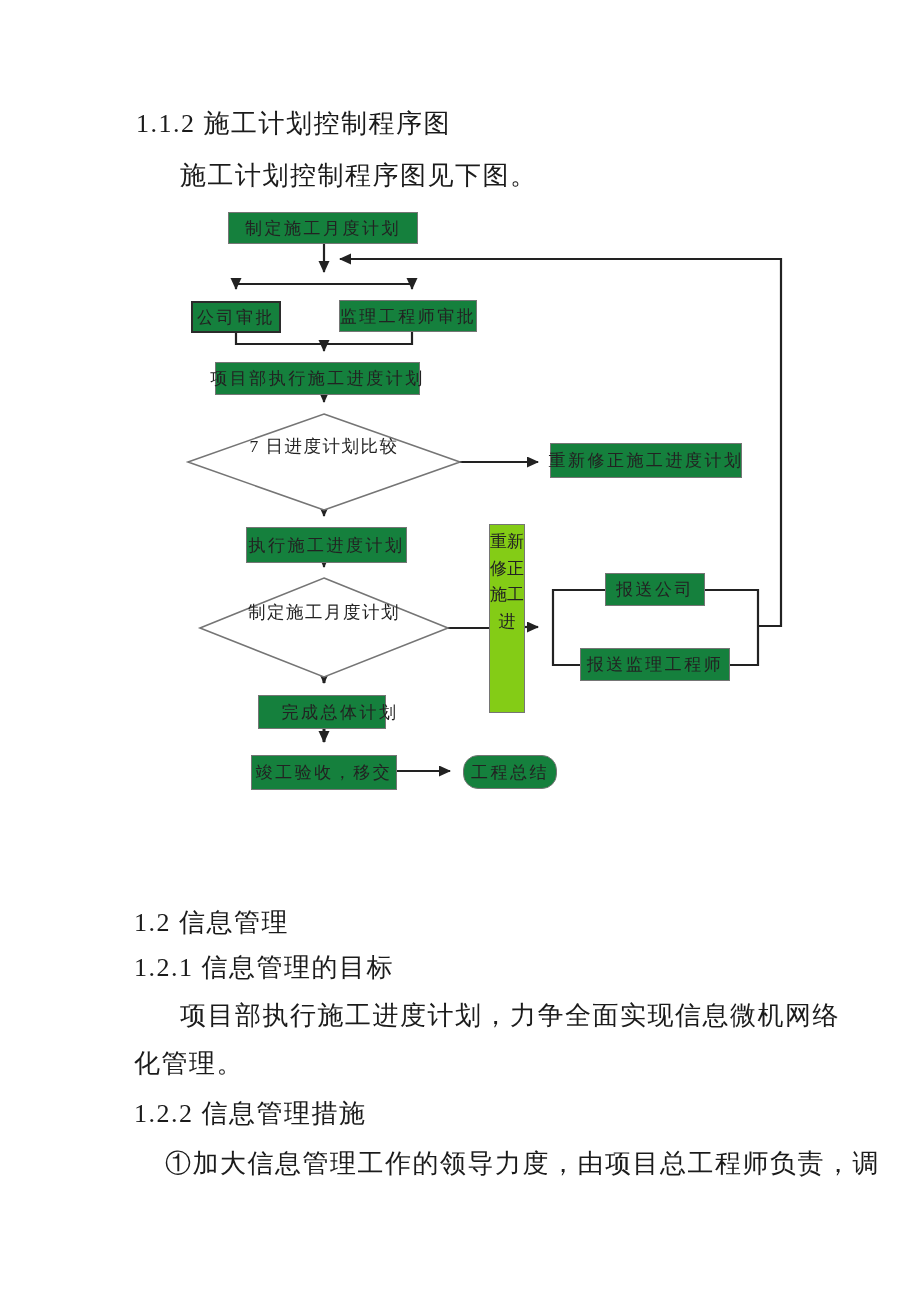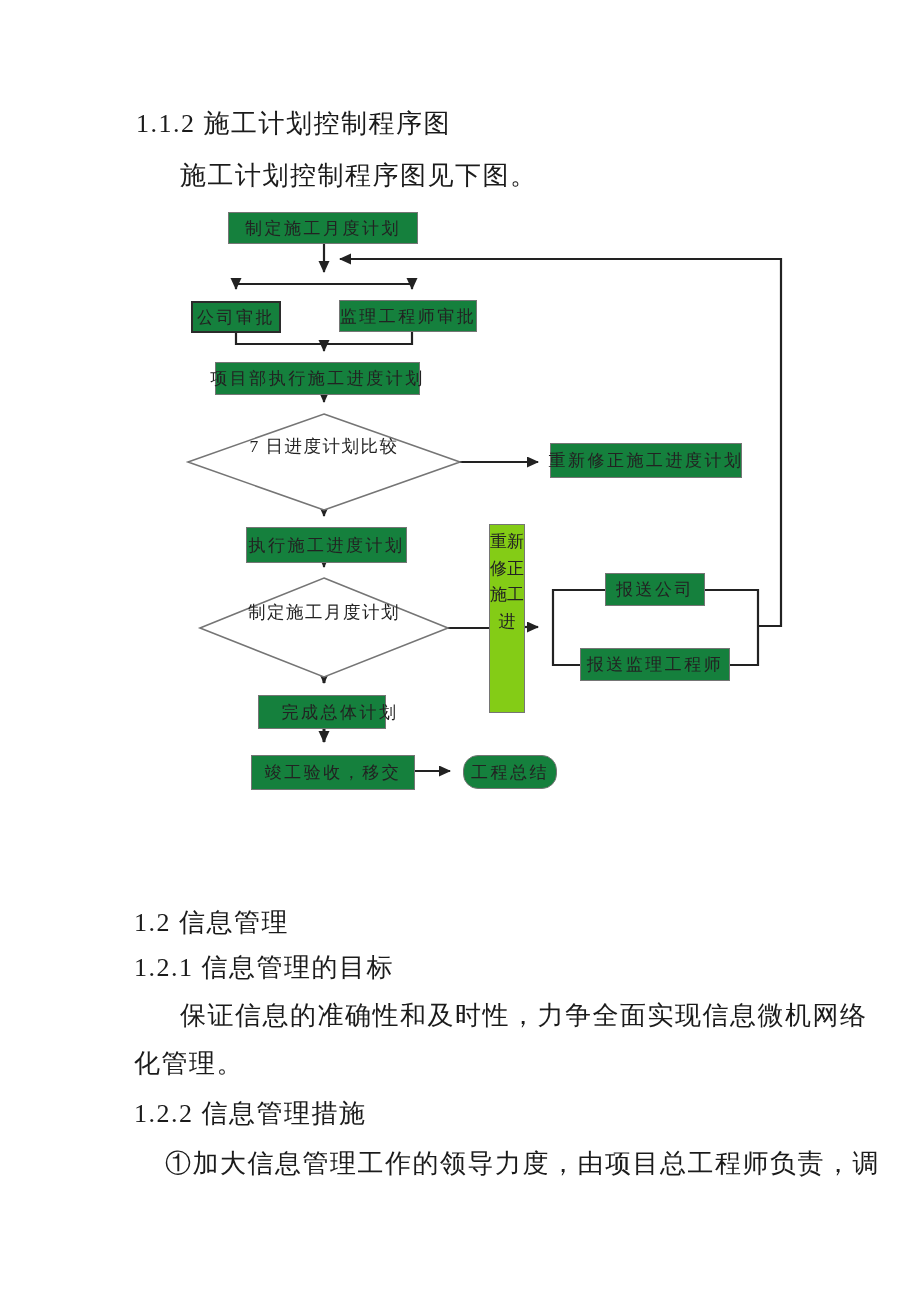--- a/index.html
+++ b/index.html
@@ -91,24 +91,24 @@
     <div class="dlabel" style="left:214px;top:597px;width:220px;">
       <div>制定施工月度计划</div>
     </div>
 
     <div class="vbox" style="left:489px;top:524px;width:36px;height:189px;">重新修正施工进</div>
 
     <div class="node" style="left:605px;top:573px;width:100px;height:33px;">报送公司</div>
     <div class="node" style="left:580px;top:648px;width:150px;height:33px;">报送监理工程师</div>
 
     <div class="node" style="left:258px;top:695px;width:128px;height:34px;padding-left:36px;">完成总体计划</div>
-    <div class="node" style="left:251px;top:755px;width:164px;height:35px;">竣工验收，移交</div>
+    <div class="node" style="left:251px;top:755px;width:146px;height:35px;">竣工验收，移交</div>
     <div class="node rounded" style="left:463px;top:755px;width:94px;height:34px;">工程总结</div>
   </div>
 
   <div class="txt" style="left:134px;top:905px;">1.2 信息管理</div>
   <div class="txt" style="left:134px;top:950px;">1.2.1 信息管理的目标</div>
-  <div class="txt" style="left:180px;top:998px;">保证信息的准确性和及时性，力争全面实现信息微机网络</div>
+  <div class="txt" style="left:180px;top:998px;">项目部执行施工进度计划，力争全面实现信息微机网络</div>
   <div class="txt" style="left:134px;top:1046px;">化管理。</div>
   <div class="txt" style="left:134px;top:1096px;">1.2.2 信息管理措施</div>
   <div class="txt" style="left:165px;top:1146px;">①加大信息管理工作的领导力度，由项目总工程师负责，调</div>
 
 </div>
 
 </body></html>

